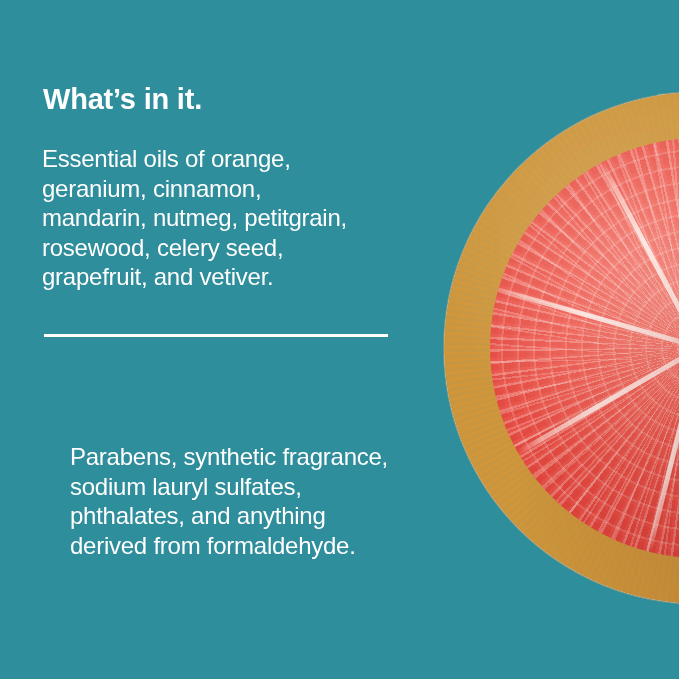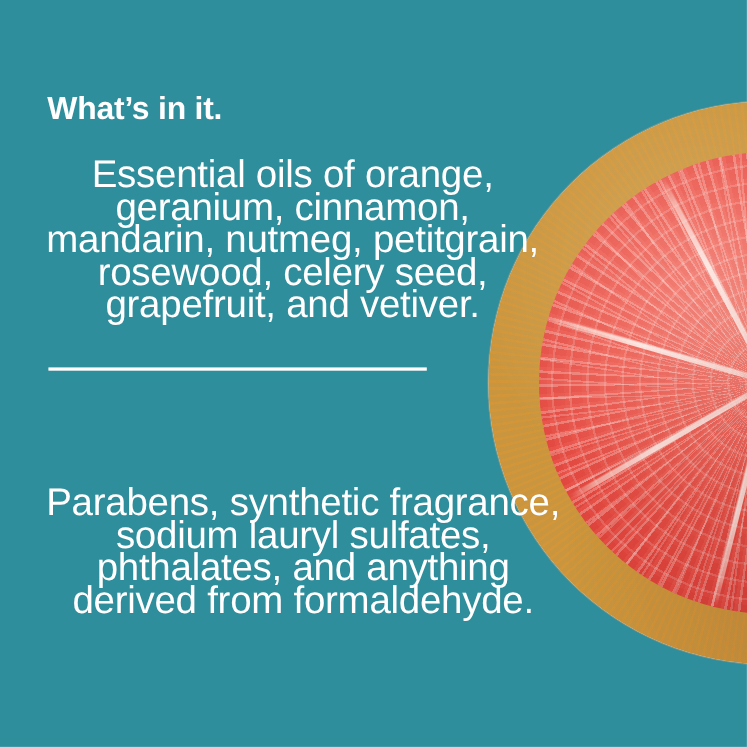--- a/index.html
+++ b/index.html
@@ -157,55 +157,54 @@
     background: radial-gradient(circle at 38% 30%, rgba(255,255,255,0.16) 0%, rgba(255,255,255,0) 45%),
                 radial-gradient(circle at 72% 78%, rgba(90,20,16,0.20) 0%, rgba(0,0,0,0) 55%);
   }
 
   
   .copy {
     position: absolute;
     left: 0; top: 0;
     width: 679px;
     height: 679px;
-    text-align: center;
   }
   .heading {
     position: absolute;
     left: 43px;
     color: #ffffff;
     font-size: 29px;
     font-weight: bold;
     letter-spacing: -0.2px;
     line-height: 1;
     white-space: nowrap;
   }
   .body {
     position: absolute;
     left: 42px;
     color: #ffffff;
-    font-size: 35px;
+    font-size: 24px;
     font-weight: 400;
     line-height: 29.5px;
     letter-spacing: -0.25px;
     white-space: pre-line;
     text-shadow: 0 0 1px rgba(0,0,0,0.05);
   }
   #heading-in   { top: 85px; }
   #body-in      { top: 144px; }
   #divider {
     position: absolute;
     left: 44px;
     top: 334px;
     width: 344px;
     height: 3px;
     background: #ffffff;
   }
   #heading-not  { top: 386px; }
-  #body-not     { top: 442px; }
+  #body-not     { top: 442px; margin-left: 28px; }
 </style>
 </head>
 <body>
 
 <div id="stage">
 
   <div class="fruit-layer">
     <div class="fruit">
       <div class="peel-outer"></div>
       <div class="peel-dots"></div>

